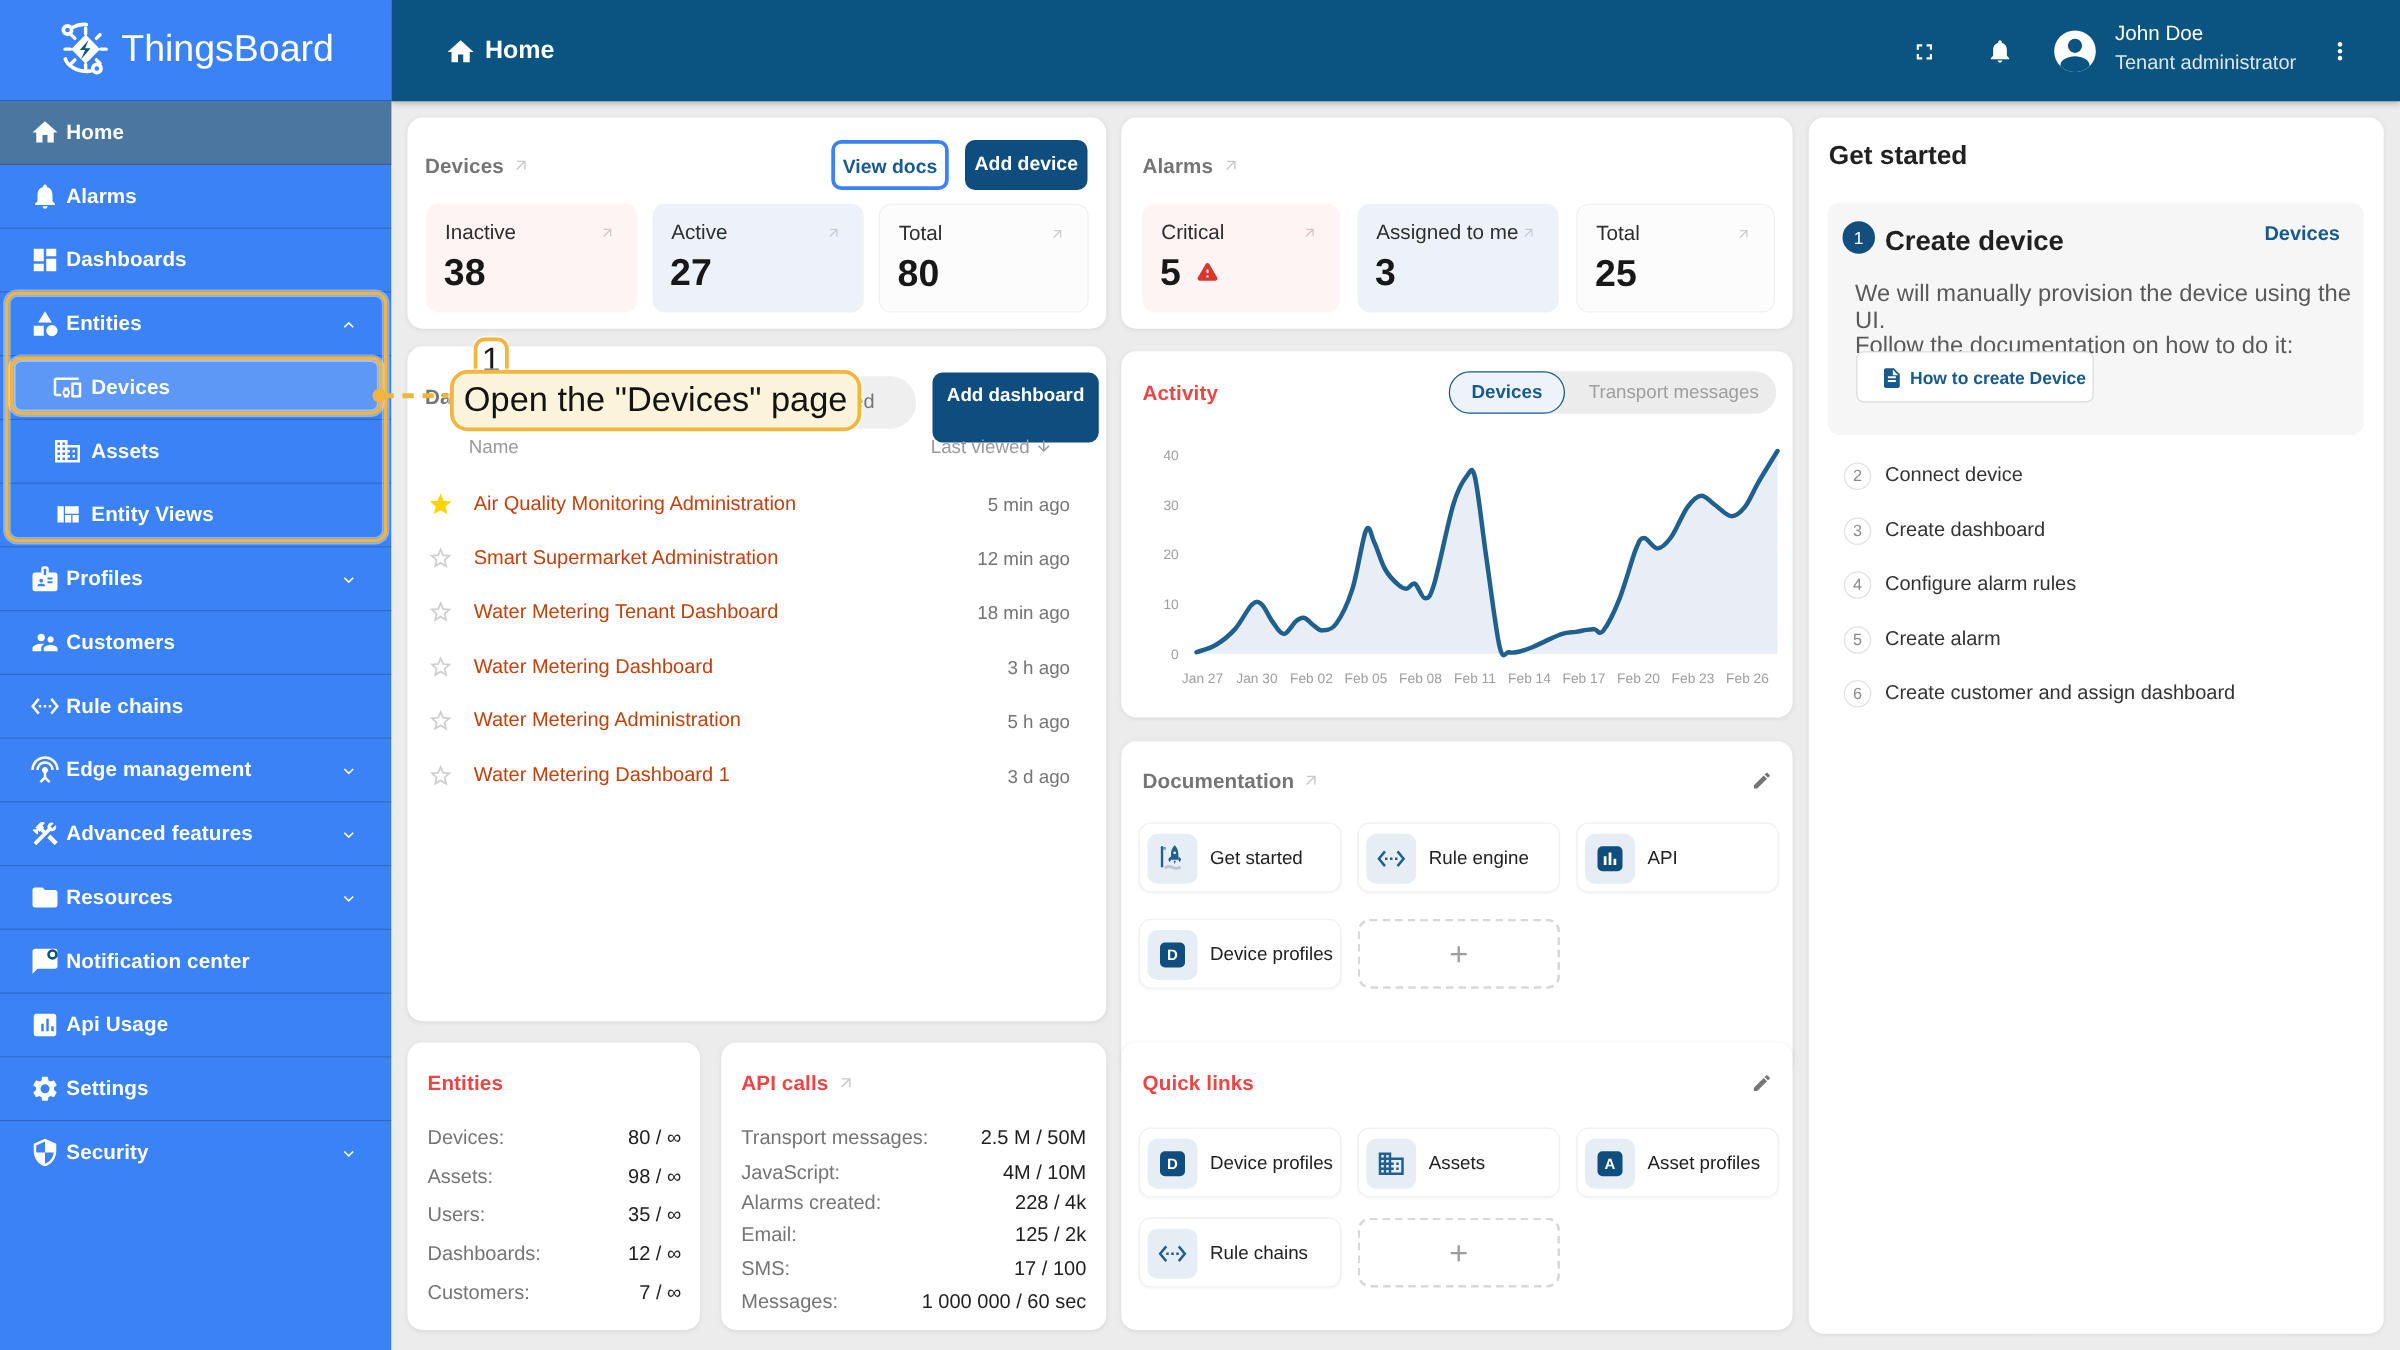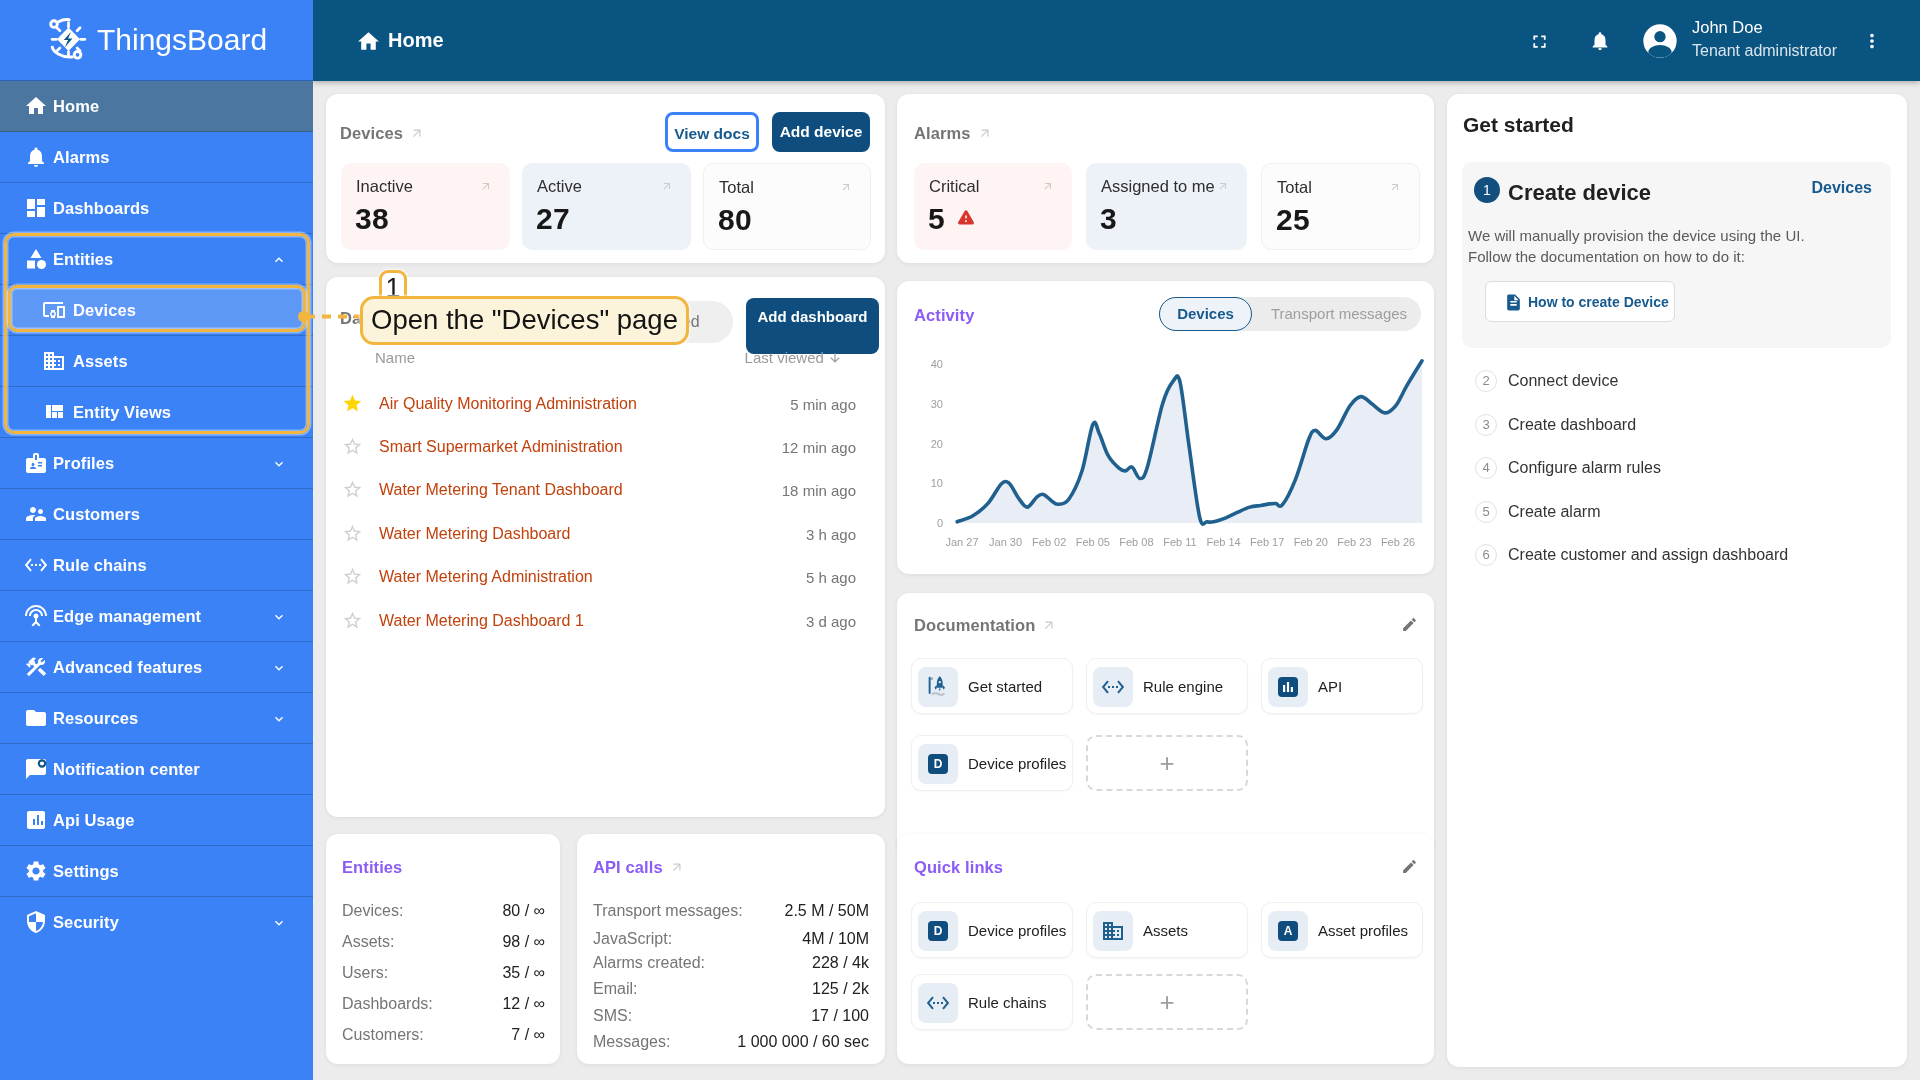--- a/index.html
+++ b/index.html
@@ -15,21 +15,21 @@
 .mi .lbl{position:absolute;left:53px;top:16px;font-size:16.5px;font-weight:700;letter-spacing:.1px}
 .mi.sub svg{left:42px}
 .mi.sub .lbl{left:73px}
 .mi .chev{position:absolute;left:271px;top:18px}
 .mi.selhome{background:#4a76a0}
 .mi.seldev{background:none}
 
 #content{position:absolute;left:313px;top:81px;width:1607px;height:999px;background:#ececec;z-index:1}
 .card{position:absolute;background:#fff;border-radius:12px;box-shadow:0 1px 4px rgba(0,0,0,.07)}
 .ctitle{position:absolute;font-size:16.5px;font-weight:700;color:#757575;letter-spacing:.1px}
-.ctitle.dk{color:#8b5cf6}
+.ctitle.dk{color:#ef4444}
 .arr{display:inline-block;vertical-align:-1px;margin-left:7px}
 .statbox{position:absolute;border-radius:10px;height:87px}
 .statbox .sl{position:absolute;left:15px;top:14px;font-size:16.5px;color:#2e2e2e}
 .statbox .sv{position:absolute;left:14px;top:39px;font-size:30px;font-weight:700;color:#181818;letter-spacing:.2px}
 .statbox .sa{position:absolute;right:18px;top:17px}
 .bg-pink{background:#fdf4f3}
 .bg-blue{background:#edf2f8}
 .bg-neut{background:#fcfcfc;border:1px solid #f0f0f0}
 .btn{position:absolute;border-radius:8px;font-weight:700;font-size:15.5px;text-align:center}
 .btn.dark{background:#0e4d7d;color:#fff}
@@ -499,21 +499,21 @@
       </div>
  <div class="plusbox" style="left:189px;top:140px"></div>
 </div>
 
 <div class="card" style="left:1134px;top:13px;width:460px;height:973px">
  <div style="position:absolute;left:16px;top:19px;font-size:21px;font-weight:700;color:#212121">Get started</div>
  <div style="position:absolute;left:15px;top:68px;width:429px;height:186px;background:#f6f6f6;border-radius:10px">
    <div style="position:absolute;left:12px;top:15px;width:26px;height:26px;border-radius:50%;background:#124f7f;color:#fff;font-size:14px;text-align:center;line-height:26px">1</div>
    <div style="position:absolute;left:46px;top:18px;font-size:22px;font-weight:700;color:#212121">Create device</div>
    <div style="position:absolute;right:19px;top:17px;font-size:16px;font-weight:700;color:#175a8e">Devices</div>
-   <div style="position:absolute;left:6px;top:64px;font-size:15px;color:#5a5a5a;line-height:20.5px">We will manually provision the device using the UI.<br>Follow the documentation on how to do it:</div>
+   <div style="position:absolute;left:22px;top:64px;font-size:19px;color:#5a5a5a;line-height:20.5px">We will manually provision the device using the UI.<br>Follow the documentation on how to do it:</div>
    <div style="position:absolute;left:23px;top:119px;width:190px;height:41px;background:#fff;border:1px solid #dcdcdc;border-radius:6px">
      <svg width="19" height="19" viewBox="0 0 24 24" fill="#175a8e" style="position:absolute;left:18px;top:11px">
             <path d="M14 2H6c-1.1 0-1.99.9-1.99 2L4 20c0 1.1.89 2 1.99 2H18c1.1 0 2-.9 2-2V8l-6-6zm2 14H8v-2h8v2zm0-4H8v-2h8v2zm-3-5V3.5L18.5 9H13z"></path>
           </svg>
      <span style="position:absolute;left:42px;top:12px;font-size:14px;font-weight:700;color:#175a8e;white-space:nowrap">How to create Device</span>
    </div>
  </div>
  <div class="step" style="top:276px">
         <div class="cir">2</div>
         <div class="stx">Connect device</div>

